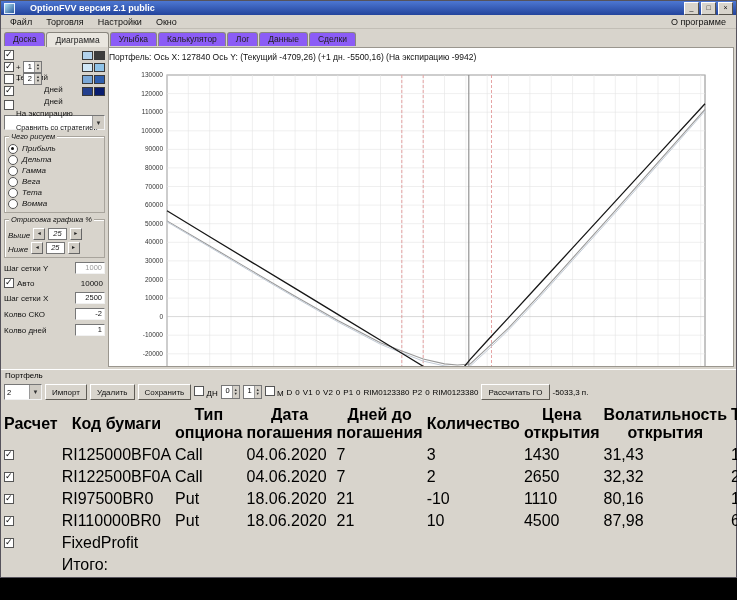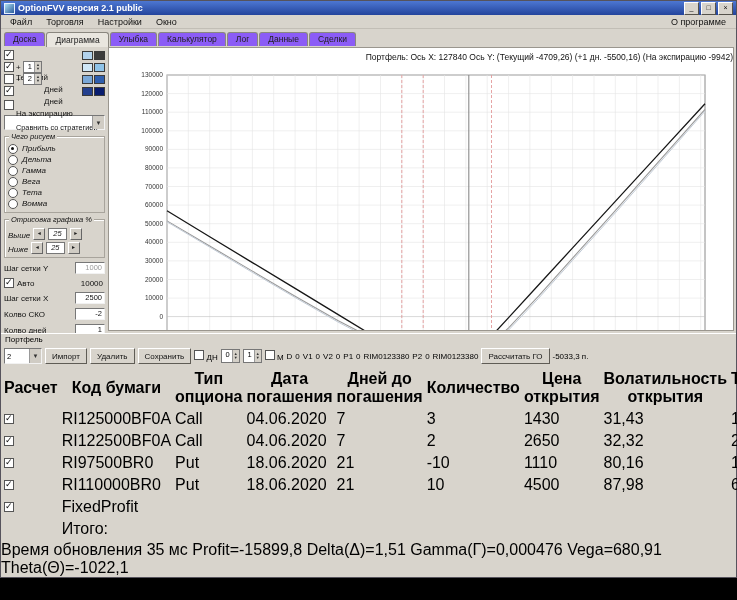--- a/index.html
+++ b/index.html
@@ -1,21 +1,21 @@
 <!DOCTYPE html>
 <html><head>
 <meta charset="utf-8">
 <style>
   html,body{margin:0;padding:0;}
   body{width:737px;height:600px;overflow:hidden;position:relative;background:#000;
        font-family:"Liberation Sans",sans-serif;-webkit-font-smoothing:antialiased;}
   .app-window{position:absolute;left:0;top:0;width:737px;height:578px;background:#d8d4cc;
        display:flex;flex-direction:column;box-sizing:border-box;border:1px solid #56535c;}
   
-  .titlebar{height:14px;background:linear-gradient(180deg,#4d77d2,#23449c);display:flex;align-items:center;padding:0 3px;gap:3px;flex:none;justify-content:flex-end;}
+  .titlebar{height:14px;background:linear-gradient(180deg,#4d77d2,#23449c);display:flex;align-items:center;padding:0 3px;gap:15px;flex:none;justify-content:flex-end;}
   .app-icon{width:9px;height:9px;background:linear-gradient(135deg,#aee0f0,#2a5a9c);border:1px solid #e8f0ff;flex:none;}
   .title-text{color:#fff;font-size:9px;font-weight:bold;flex:1;white-space:nowrap;overflow:hidden;}
   .win-buttons{display:flex;gap:2px;}
   .winbtn{width:13px;height:11px;background:#d8d4cc;border:1px solid;border-color:#fff #55524b #55524b #fff;font-size:7px;line-height:9px;text-align:center;color:#111;}
   
   .menubar{height:13px;background:#d8d4cc;display:flex;align-items:center;font-size:9px;padding:0 2px;flex:none;border-bottom:1px solid #c2beb6;}
   .menu-item{padding:0 7px;color:#111;}
   .menu-right{margin-left:auto;padding:16px 8px;color:#111;}
   
   .tabstrip{height:15px;background:#d8d4cc;display:flex;align-items:flex-end;padding:2px 3px 0;gap:1px;flex:none;}
@@ -44,21 +44,21 @@
   .group{border:1px solid #a8a49c;box-shadow:inset 1px 1px 0 #fff;margin-top:6px;padding:6px 3px 3px;position:relative;font-style:italic;}
   .group-title{position:absolute;top:-5px;left:4px;background:#d8d4cc;padding:0 2px;font-size:7.5px;white-space:nowrap;}
   .radio-row{display:flex;align-items:center;gap:4px;height:11px;}
   .radio{width:8px;height:8px;border:1px solid #555;border-radius:50%;background:#fff;position:relative;flex:none;}
   .radio.sel::after{content:"";position:absolute;left:2px;top:2px;width:3px;height:3px;background:#111;border-radius:50%;}
   .render-row{display:flex;align-items:flex-end;gap:3px;height:14px;}
   .stp{width:10px;height:10px;background:#d0ccc4;border:1px solid;border-color:#fff #666 #666 #fff;font-size:5px;line-height:9px;text-align:center;color:#222;flex:none;}
   .render-val{background:#fff;border:1px solid #777;padding:0 4px;font-size:7.5px;height:10px;line-height:10px;}
   
   .chart-panel{flex:1;background:#fff;margin:1px 2px 2px 1px;border:1px solid #9a968e;position:relative;overflow:hidden;}
-  .chart-header{height:15px;font-size:8.5px;text-align:right;padding-top:4px;color:#111;background:#fff;white-space:nowrap;}
+  .chart-header{height:15px;font-size:8.5px;text-align:left;padding-top:4px;color:#111;background:#fff;white-space:nowrap;}
   #chart-svg{display:block;margin-left:2px;}
   #chart-svg text{font-family:"Liberation Sans",sans-serif;}
   
   .portfolio-bar{flex:none;background:#d8d4cc;border-top:1px solid #fff;}
   .p-label{font-size:8px;height:11px;line-height:11px;padding-left:4px;}
   .toolbar{height:22px;display:flex;align-items:center;gap:3px;padding:0 3px;font-size:8px;}
   .btn{height:16px;background:#d8d4cc;border:1px solid;border-color:#fff #5f5c55 #5f5c55 #fff;font-size:8px;padding:0 6px;font-family:inherit;color:#111;line-height:13px;}
   .btn.calc{background:linear-gradient(180deg,#f4ecd0,#d9c astounding}
   .btn.calc{background:linear-gradient(180deg,#f4ecd0,#d9c894);color:#1a2a6e;font-weight:bold;}
   .cb-wrap{display:flex;align-items:center;gap:2px;flex:none;}
@@ -497,24 +497,20 @@
             <td class="ctr"></td>
             <td class="ctr"></td>
             <td class="num"></td>
             <td class="num"></td>
             <td class="num"></td>
           </tr>
         </tbody>
       </table>
   </div>
 
-  <div class="statusbar">
-    <span class="status-seg first">Время обновления 35 мс</span>
-    <span class="status-seg fill">Profit=-15899,8   Delta(Δ)=1,51   Gamma(Γ)=0,000476   Vega=680,91   Theta(Θ)=-1022,1</span>
-  </div>
 </div>
 
 <div class="taskbar">
   <div class="tray">
     <span class="tray-chevron">‹</span>
     <span class="tray-lang">RU</span>
     <span class="tray-icon" style="background:#3fae4a;"></span>
     <span class="tray-icon" style="background:#cf4a3f;"></span>
     <span class="tray-icon" style="background:#e8e8e8;color:#234;font-size:8px;line-height:10px;text-align:center;">♪</span>
     <span class="clock">

